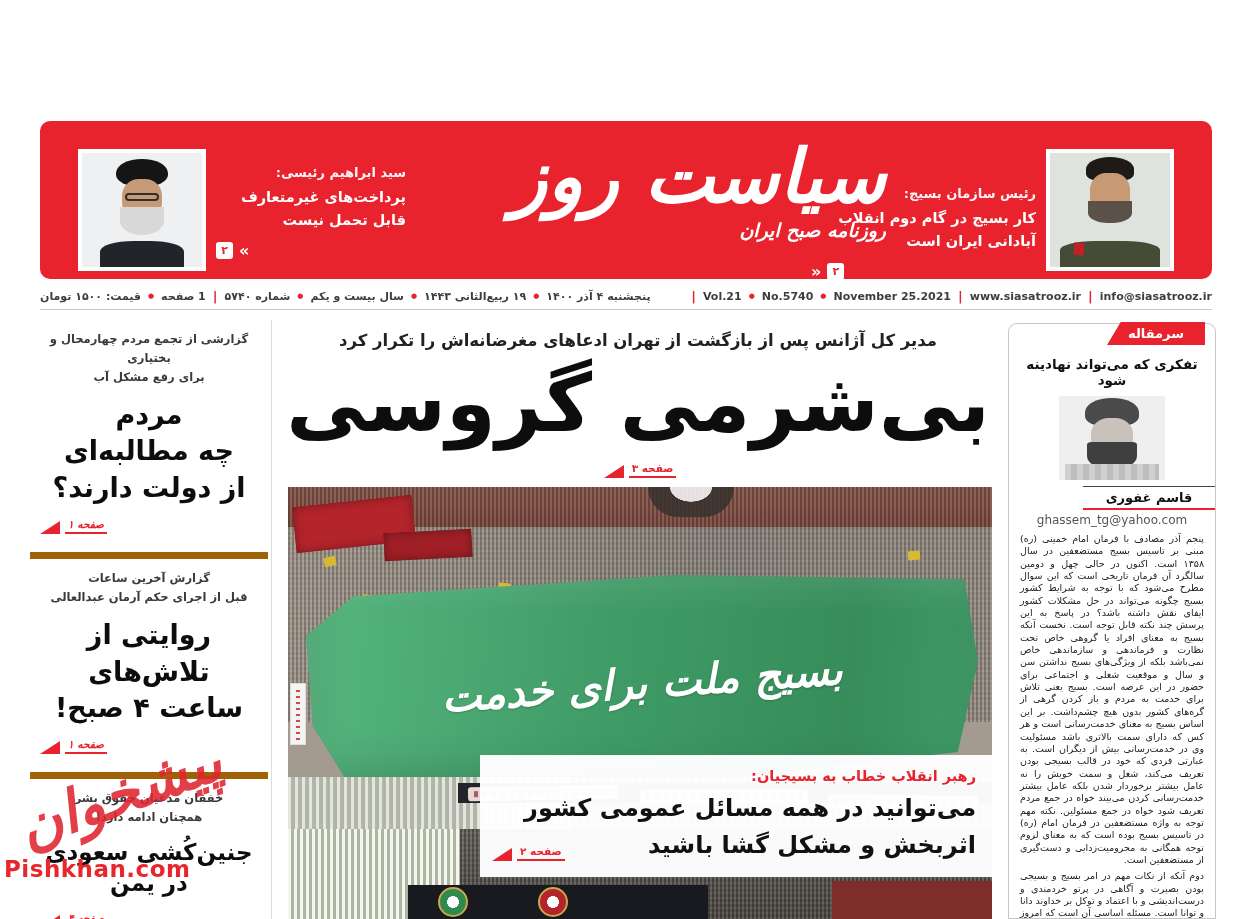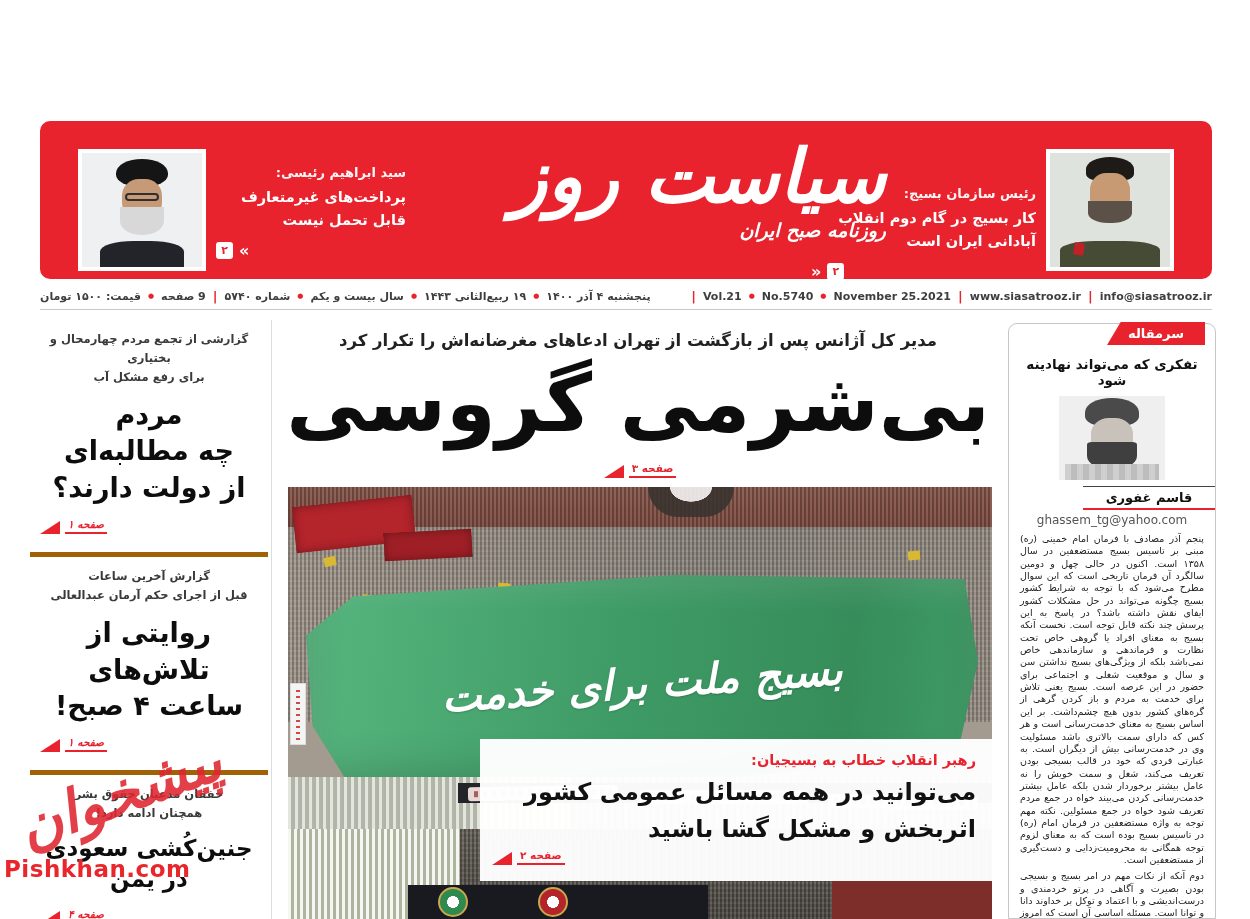--- a/index.html
+++ b/index.html
@@ -36,21 +36,21 @@
   .hrule{ position:absolute; left:40px; top:309px; width:1172px; height:1px; background:#c9c9c9; }
   .vrule{ position:absolute; left:271px; top:320px; width:1px; height:599px; background:#dcdcdc; }
 
   
   .tag{ display:inline-flex; align-items:flex-end; gap:5px; direction:ltr; }
   .tri{ width:0; height:0; border-bottom:13px solid var(--red); border-left:20px solid transparent; }
   .tag-text{ font-size:10.5px; color:var(--red); font-weight:bold; border-bottom:2px solid var(--red); padding:0 3px 2px; }
 
   
   .left-col{ position:absolute; left:30px; top:320px; width:238px; direction:rtl; text-align:center; }
-  .story{ padding:10px 0 14px; border-bottom:5px solid #a16207; }
+  .story{ padding:10px 0 14px; border-bottom:7px solid #a16207; }
   .st-kicker{ font-size:11.5px; font-weight:bold; color:#3a3a3a; line-height:1.65; }
   .st-head{ margin-top:10px; font-weight:bold; color:var(--ink); line-height:1.35; }
   .sz-a{ font-size:27px;text-align:center; } .sz-b{ font-size:27px; } .sz-c{ font-size:23px; }
   .st-tagrow{ margin-top:12px; direction:ltr; text-align:left; padding-left:10px;font-style:italic; }
 
   
   .lead-kicker{ left:285px; top:331px; width:706px; text-align:center; font-size:16.5px; font-weight:bold; color:#222; direction:rtl; }
   .lead-headline{ left:285px; top:352px; width:706px; text-align:center; font-size:80px; font-weight:bold; color:var(--ink); direction:rtl; line-height:1.3; letter-spacing:-1px; }
   .lead-tagrow{ left:545px; top:462px; width:190px; text-align:center; }
 
@@ -94,21 +94,21 @@
                linear-gradient(#6f6a62,#55514b); }
   .white-crowd{ position:absolute; top:342px; left:0; width:172px; height:90px;
     background:repeating-linear-gradient(90deg, rgba(255,255,255,.8) 0 3px, rgba(140,150,120,.5) 3px 6px), #cfd4c4; }
   .stage{ position:absolute; bottom:0; left:120px; width:300px; height:34px; background:#191920; }
   .curtain{ position:absolute; right:0; bottom:0; width:160px; height:38px; background:#7d2d2a; }
   .emblem{ position:absolute; bottom:2px; width:30px; height:30px; border-radius:50%; border:2px solid #caa84f; }
   .em-green{ left:150px; background:radial-gradient(circle,#fff 0 32%, #2f8a4d 33% 100%); }
   .em-red{ left:250px; background:radial-gradient(circle,#fff 0 32%, #b3242b 33% 100%); }
 
   
-  .overlay{ position:absolute; left:192px; top:252px; width:512px; height:142px; background:rgba(255,255,255,.97); }
+  .overlay{ position:absolute; left:192px; top:268px; width:512px; height:122px; background:rgba(255,255,255,.97); }
   .ov-kicker{ color:var(--red); font-weight:bold; font-size:14.5px; margin:13px 16px 6px; text-align:right; direction:rtl; }
   .ov-headline{ font-size:24px; font-weight:bold; color:#111; margin:0 16px; text-align:right; direction:rtl; line-height:1.55; }
   .ov-tagrow{ position:absolute; left:12px; bottom:12px; }
 
   
   .editorial{ position:absolute; left:1008px; top:323px; width:208px; height:596px; border:1px solid #c6c6c6; border-radius:9px 9px 0 0; background:#fff; direction:rtl; }
   .ribbon{ position:absolute; top:-2px; right:10px; width:98px; height:23px; background:var(--red); color:#fff; font-size:13px; font-weight:bold; display:flex; align-items:center; justify-content:center; clip-path:polygon(14% 0, 100% 0, 100% 100%, 0 100%); }
   .ed-title{ margin:32px 8px 8px; text-align:center; font-size:13.5px; font-weight:bold; color:#111; letter-spacing:-.3px; }
   .ed-photo{ width:106px; height:84px; margin:2px auto 6px; position:relative; background:#efefef; overflow:hidden; }
   .ed-name{ width:132px; border-top:1px solid #444; border-bottom:2px solid var(--red); padding:3px 2px; text-align:center; font-size:13px; font-weight:bold; color:#111; }
@@ -187,21 +187,21 @@
   <div class="dateline">
     <div class="dl-fa">
       <span>پنجشنبه ۴ آذر ۱۴۰۰</span>
       <span class="sep dot"></span>
       <span>۱۹ ربیع‌الثانی ۱۴۴۳</span>
       <span class="sep dot"></span>
       <span>سال بیست و یکم</span>
       <span class="sep dot"></span>
       <span>شماره ۵۷۴۰</span>
       <span class="sep bar"></span>
-      <span>9 صفحه</span>
+      <span>1 صفحه</span>
       <span class="sep dot"></span>
       <span>قیمت: ۱۵۰۰ تومان</span>
     </div>
     <div class="dl-en">
       <span class="sep bar"></span>
       <span>Vol.21</span>
       <span class="sep dot"></span>
       <span>No.5740</span>
       <span class="sep dot"></span>
       <span>November 25.2021</span>

